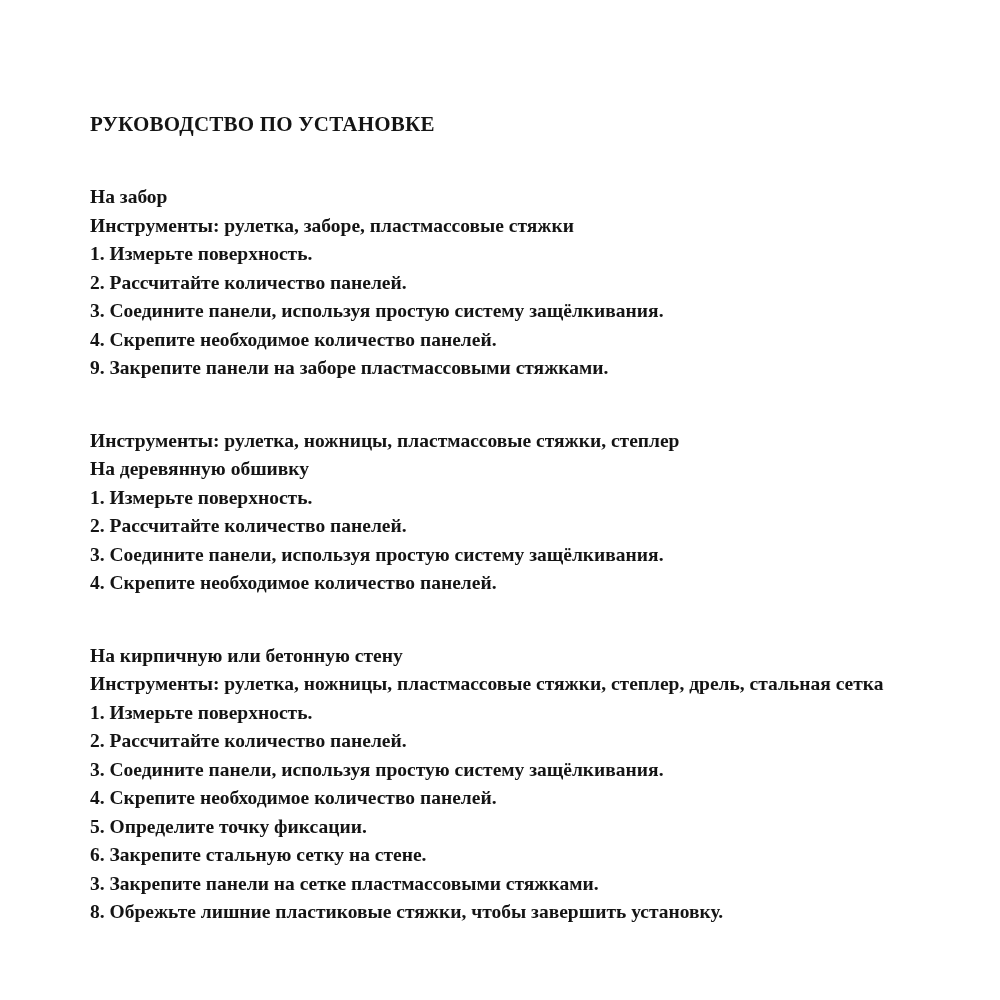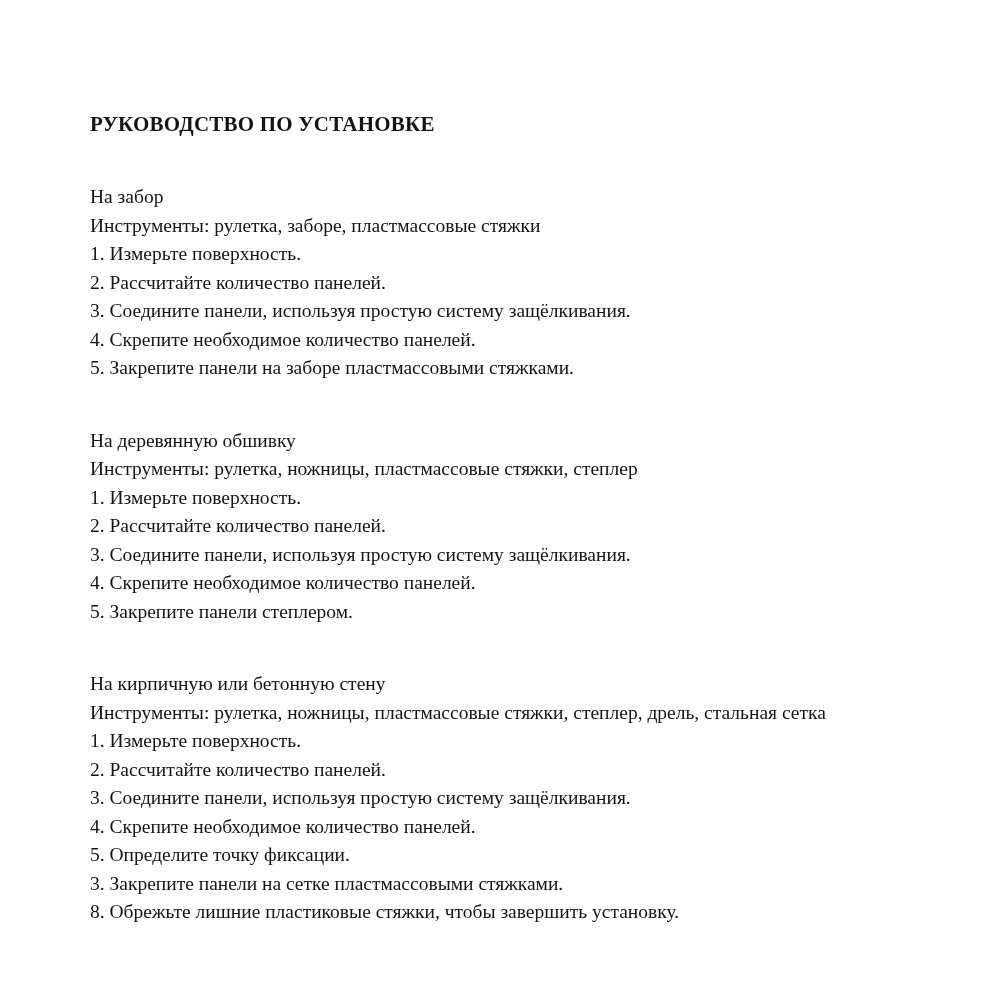--- a/index.html
+++ b/index.html
@@ -31,55 +31,55 @@
   .section {
     margin: 0 0 44px 0;
   }
   .section:last-child {
     margin-bottom: 16px;
   }
   .section p {
     margin: 0;
     font-size: 19.5px;
     line-height: 28.5px;
-    font-weight: normal;
+    font-weight: bold;
     white-space: nowrap;
   }
 </style>
 </head>
 <body>
 
 <main class="page">
   <h1 class="doc-title">РУКОВОДСТВО ПО УСТАНОВКЕ</h1>
   <div id="sections">
   <section class="section">
     <p>На забор</p>
     <p>Инструменты: рулетка, заборе, пластмассовые стяжки</p>
   <p>1. Измерьте поверхность.</p>
         <p>2. Рассчитайте количество панелей.</p>
         <p>3. Соедините панели, используя простую систему защёлкивания.</p>
         <p>4. Скрепите необходимое количество панелей.</p>
-        <p>5. Закрепите панели на заборе пластмассовыми стяжками.</p>
+        <p>9. Закрепите панели на заборе пластмассовыми стяжками.</p>
       </section>
 
   <section class="section">
+    <p>Инструменты: рулетка, ножницы, пластмассовые стяжки, степлер</p>
     <p>На деревянную обшивку</p>
-    <p>Инструменты: рулетка, ножницы, пластмассовые стяжки, степлер</p>
   <p>1. Измерьте поверхность.</p>
         <p>2. Рассчитайте количество панелей.</p>
         <p>3. Соедините панели, используя простую систему защёлкивания.</p>
         <p>4. Скрепите необходимое количество панелей.</p>
-        <p>5. Закрепите панели степлером.</p>
       </section>
 
   <section class="section">
     <p>На кирпичную или бетонную стену</p>
     <p>Инструменты: рулетка, ножницы, пластмассовые стяжки, степлер, дрель, стальная сетка</p>
   <p>1. Измерьте поверхность.</p>
         <p>2. Рассчитайте количество панелей.</p>
         <p>3. Соедините панели, используя простую систему защёлкивания.</p>
         <p>4. Скрепите необходимое количество панелей.</p>
         <p>5. Определите точку фиксации.</p>
+        <p>6. Закрепите стальную сетку на стене.</p>
         <p>3. Закрепите панели на сетке пластмассовыми стяжками.</p>
         <p>8. Обрежьте лишние пластиковые стяжки, чтобы завершить установку.</p>
       </section>
 </div>
 </main>
 
 </body></html>

